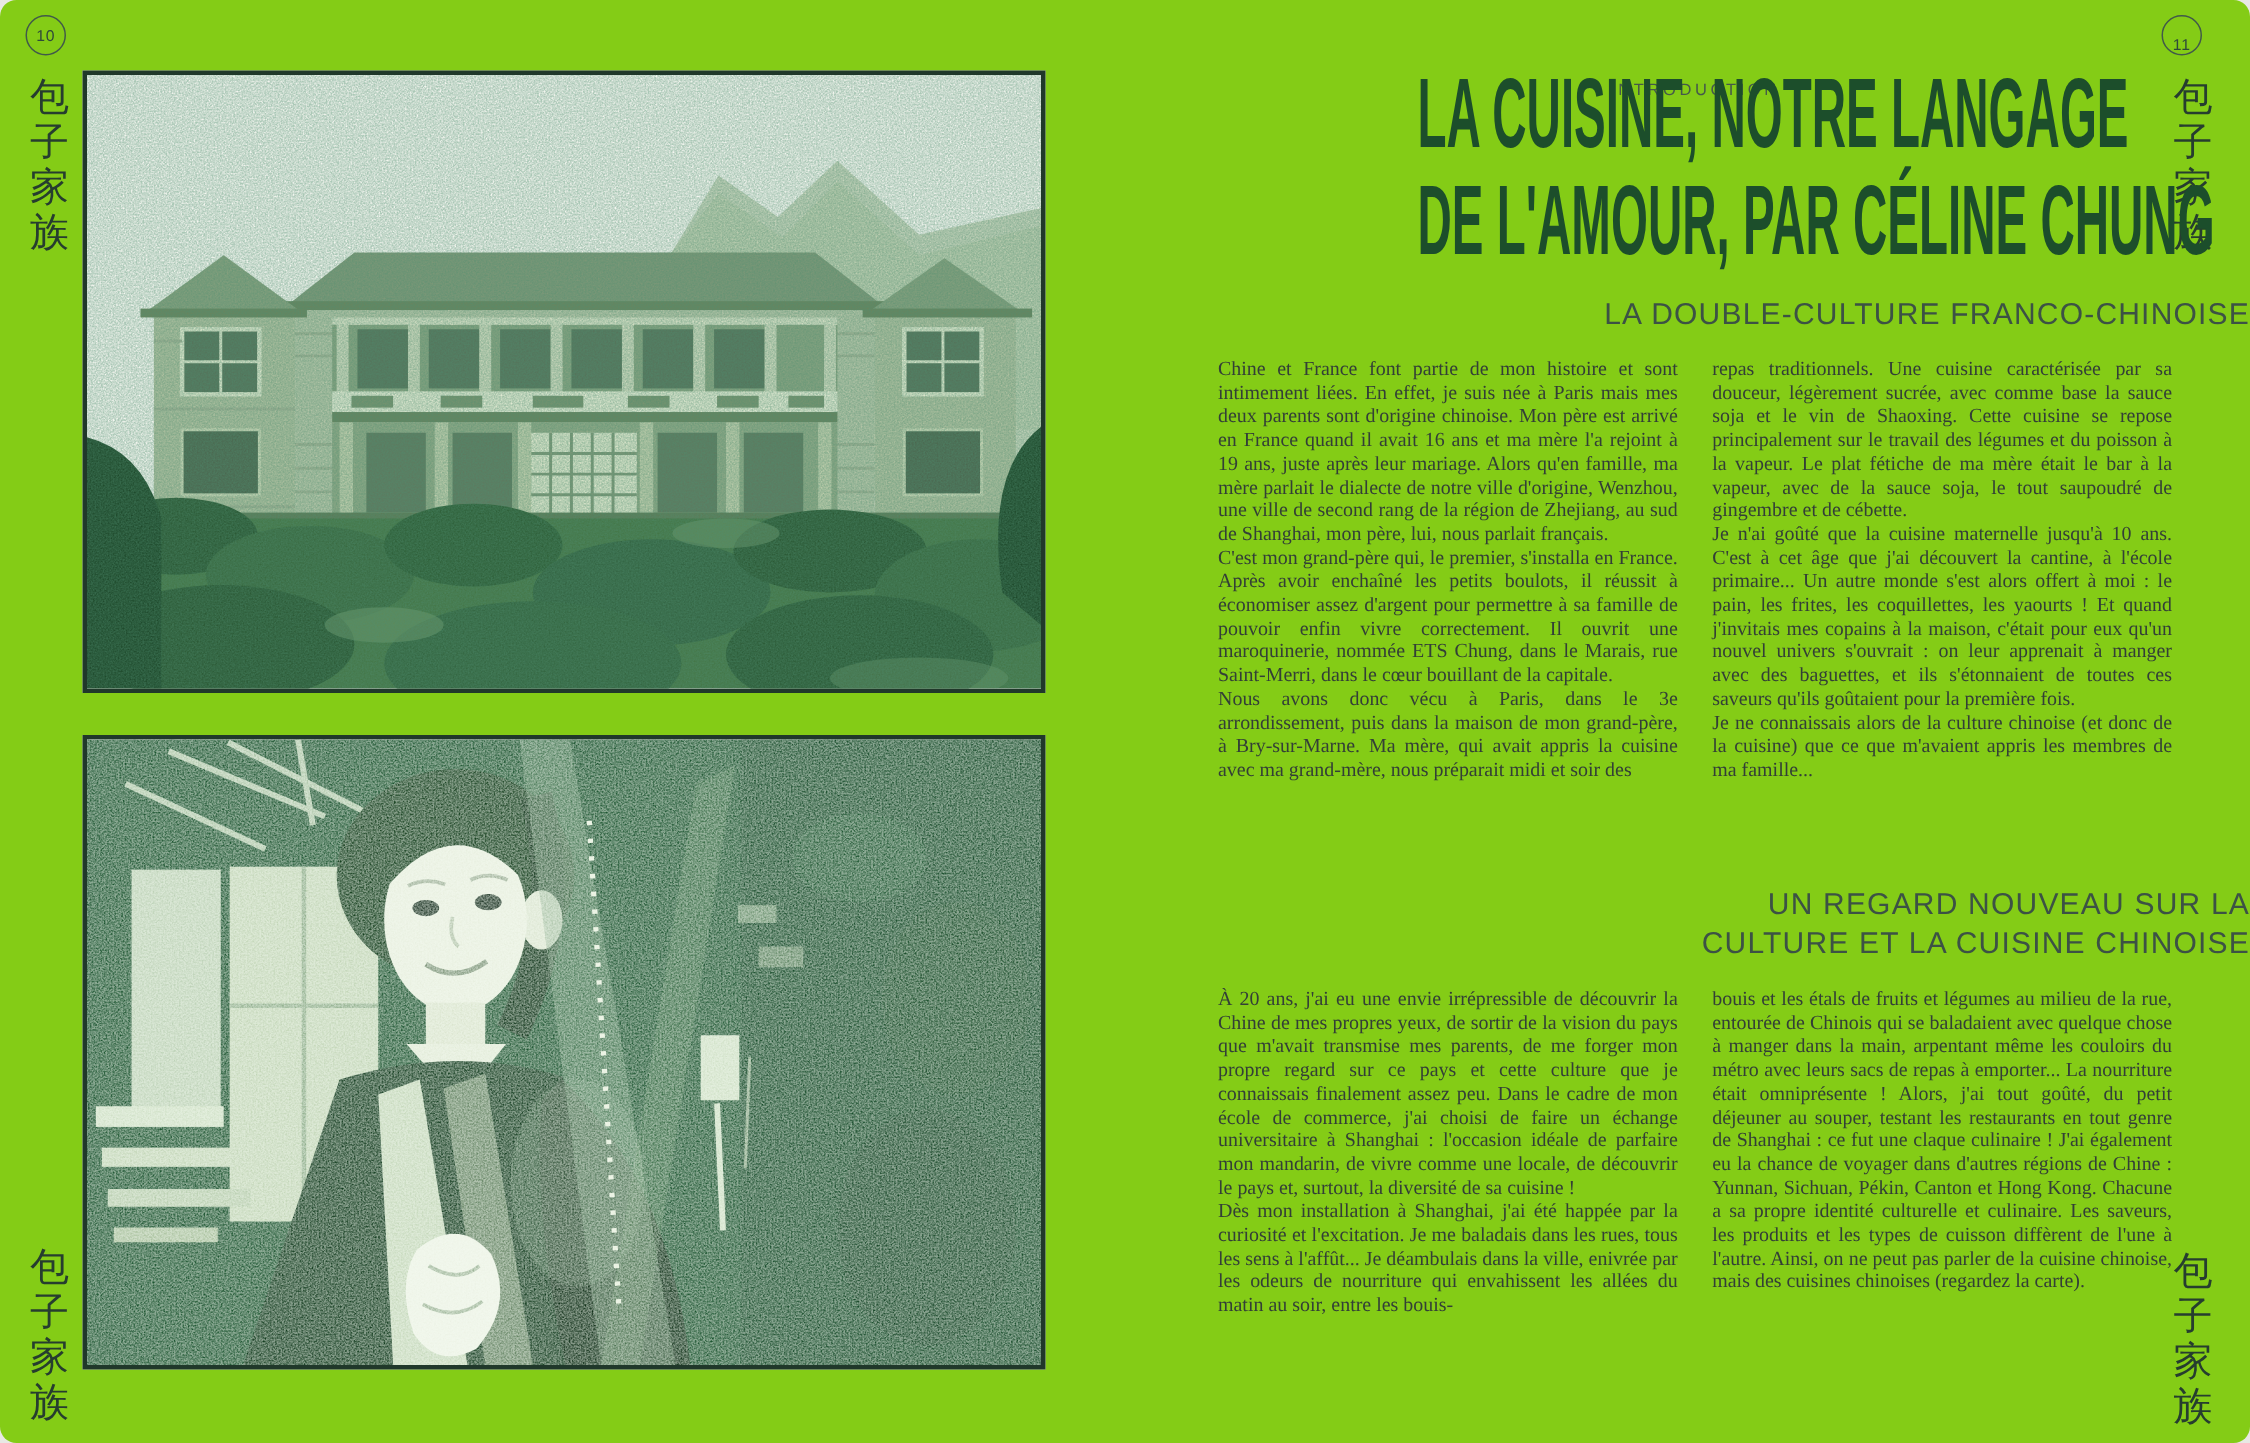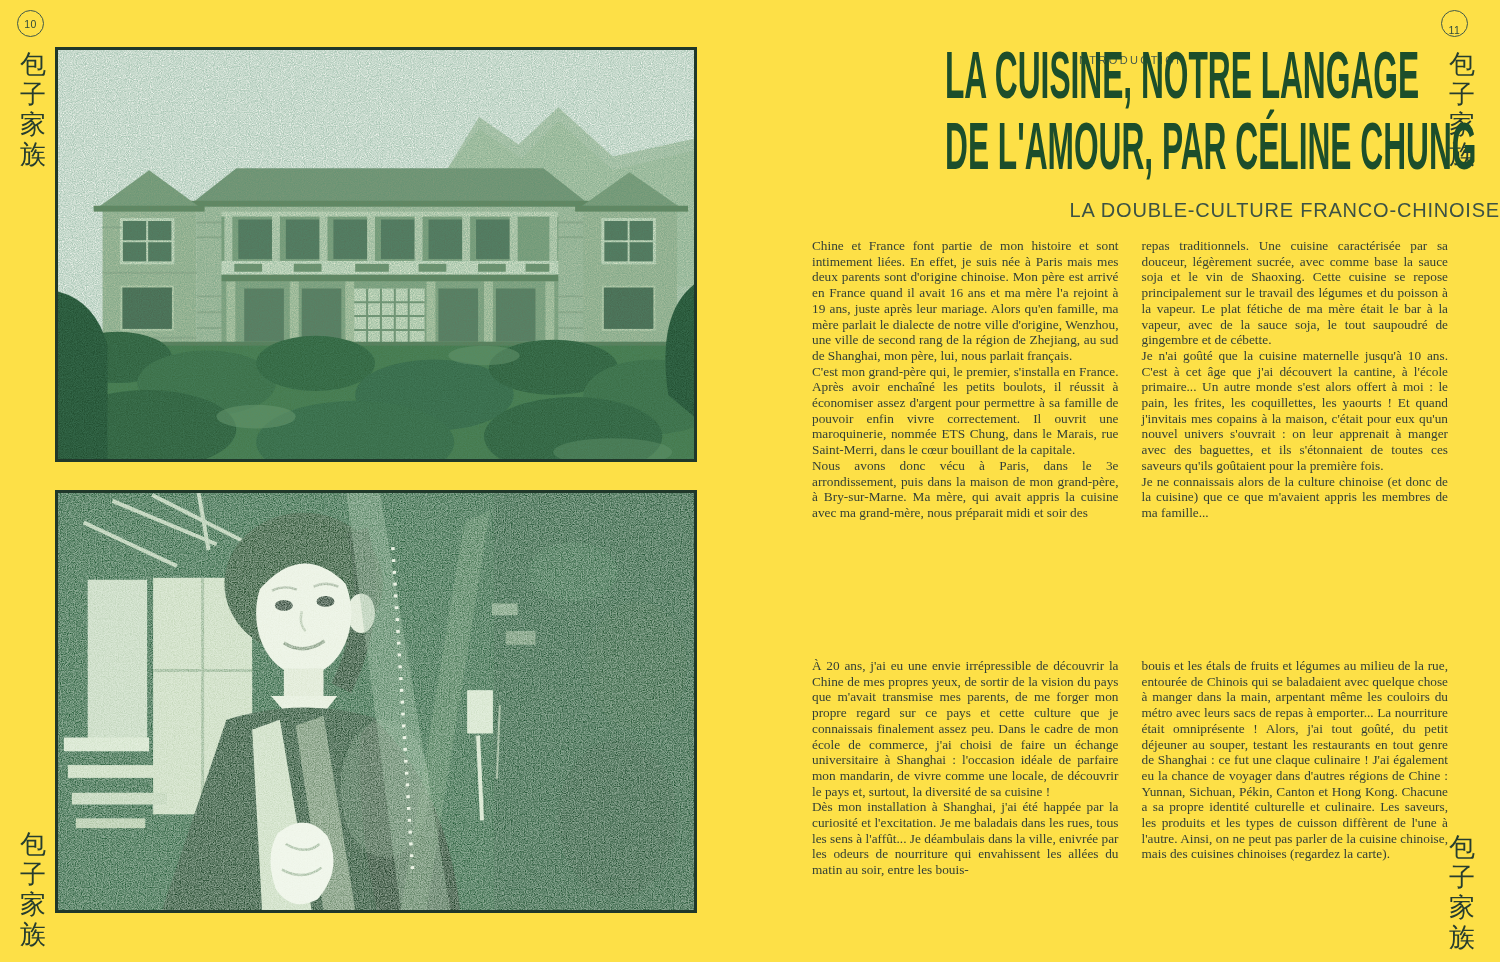--- a/index.html
+++ b/index.html
@@ -1,17 +1,17 @@
 <!DOCTYPE html>
 <html><head>
 <meta charset="utf-8">
 <style>
   html,body{margin:0;padding:0;background:#e8e8e4;}
-  .spread{position:relative;width:1500px;height:962px;background:#fde047;overflow:hidden;
-          font-family:"Liberation Sans",sans-serif;}
+  .spread{position:relative;width:1500px;height:962px;background:#84cc16;overflow:hidden;
+          font-family:"Liberation Sans",sans-serif;border-radius:11px;}
   .page{position:absolute;top:0;height:962px;width:750px;}
   .page-left{left:0;}
   .page-right{left:750px;}
 
   .pagenum{position:absolute;width:25px;height:25px;border:1.4px solid #41594a;border-radius:50%;
            display:flex;align-items:center;justify-content:center;
            font-size:10.5px;color:#2f4a3a;letter-spacing:0.5px;}
   .runhead,.runfoot{position:absolute;text-align:center;font-size:11px;letter-spacing:2.4px;
            color:#45594b;margin-top:36px;}
   .cjk{position:absolute;width:30px;font-size:26px;line-height:1.16;color:#263d2f;
@@ -259,20 +259,24 @@
         <p>C'est mon grand-père qui, le premier, s'installa en France. Après avoir enchaîné les petits boulots, il réussit à économiser assez d'argent pour permettre à sa famille de pouvoir enfin vivre correctement. Il ouvrit une maroquinerie, nommée ETS Chung, dans le Marais, rue Saint-Merri, dans le cœur bouillant de la capitale.</p>
         <p>Nous avons donc vécu à Paris, dans le 3e arrondissement, puis dans la maison de mon grand-père, à Bry-sur-Marne. Ma mère, qui avait appris la cuisine avec ma grand-mère, nous préparait midi et soir des</p>
       </div>
       <div class="col">
         <p>repas traditionnels. Une cuisine caractérisée par sa douceur, légèrement sucrée, avec comme base la sauce soja et le vin de Shaoxing. Cette cuisine se repose principalement sur le travail des légumes et du poisson à la vapeur. Le plat fétiche de ma mère était le bar à la vapeur, avec de la sauce soja, le tout saupoudré de gingembre et de cébette.</p>
         <p>Je n'ai goûté que la cuisine maternelle jusqu'à 10 ans. C'est à cet âge que j'ai découvert la cantine, à l'école primaire... Un autre monde s'est alors offert à moi : le pain, les frites, les coquillettes, les yaourts ! Et quand j'invitais mes copains à la maison, c'était pour eux qu'un nouvel univers s'ouvrait : on leur apprenait à manger avec des baguettes, et ils s'étonnaient de toutes ces saveurs qu'ils goûtaient pour la première fois.</p>
         <p>Je ne connaissais alors de la culture chinoise (et donc de la cuisine) que ce que m'avaient appris les membres de ma famille...</p>
       </div>
     </div>
 
+    <div class="kicker" style="top:590px;">
+      <div>UN REGARD NOUVEAU SUR LA</div>
+      <div>CULTURE ET LA CUISINE CHINOISE</div>
+    </div>
 
     <div class="bodygrid" style="top:658px;height:258px;">
       <div class="col">
         <p>À 20 ans, j'ai eu une envie irrépressible de découvrir la Chine de mes propres yeux, de sortir de la vision du pays que m'avait transmise mes parents, de me forger mon propre regard sur ce pays et cette culture que je connaissais finalement assez peu. Dans le cadre de mon école de commerce, j'ai choisi de faire un échange universitaire à Shanghai : l'occasion idéale de parfaire mon mandarin, de vivre comme une locale, de découvrir le pays et, surtout, la diversité de sa cuisine !</p>
         <p>Dès mon installation à Shanghai, j'ai été happée par la curiosité et l'excitation. Je me baladais dans les rues, tous les sens à l'affût... Je déambulais dans la ville, enivrée par les odeurs de nourriture qui envahissent les allées du matin au soir, entre les bouis-</p>
       </div>
       <div class="col">
         <p>bouis et les étals de fruits et légumes au milieu de la rue, entourée de Chinois qui se baladaient avec quelque chose à manger dans la main, arpentant même les couloirs du métro avec leurs sacs de repas à emporter... La nourriture était omniprésente ! Alors, j'ai tout goûté, du petit déjeuner au souper, testant les restaurants en tout genre de Shanghai : ce fut une claque culinaire ! J'ai également eu la chance de voyager dans d'autres régions de Chine : Yunnan, Sichuan, Pékin, Canton et Hong Kong. Chacune a sa propre identité culturelle et culinaire. Les saveurs, les produits et les types de cuisson diffèrent de l'une à l'autre. Ainsi, on ne peut pas parler de la cuisine chinoise, mais des cuisines chinoises (regardez la carte).</p>
       </div>
     </div>

